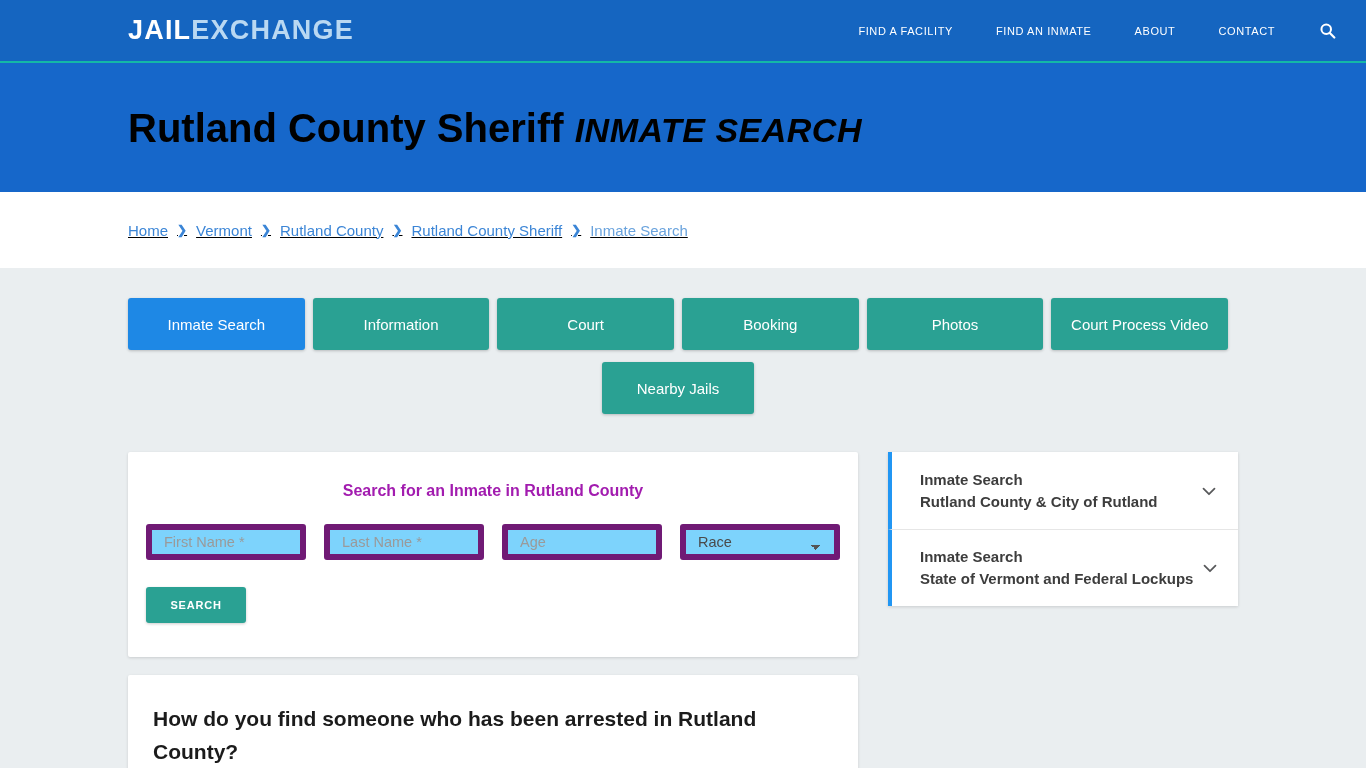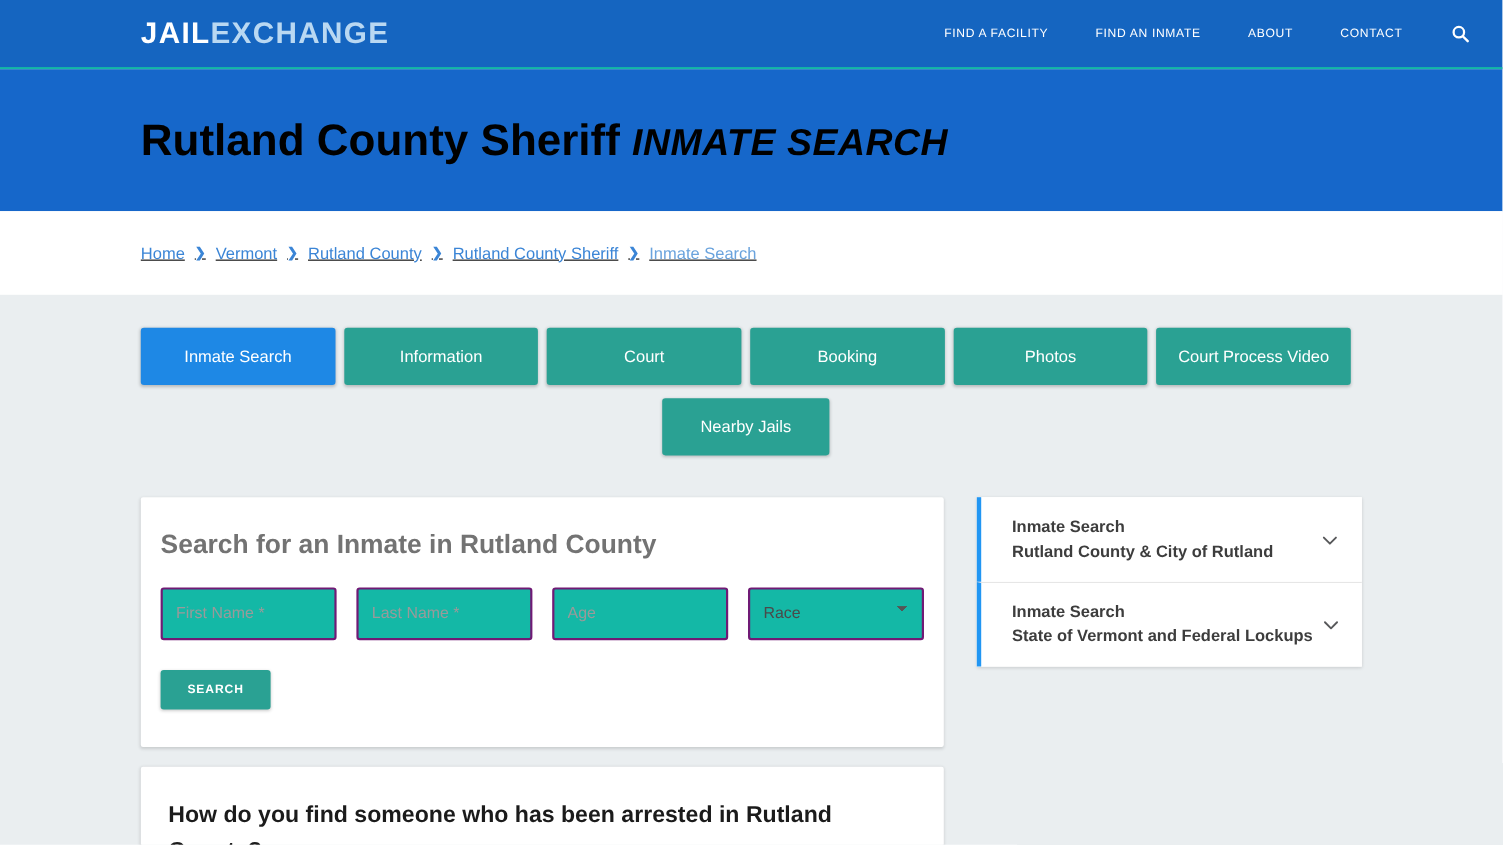--- a/index.html
+++ b/index.html
@@ -147,34 +147,35 @@
 
   .card {
     background: #ffffff;
     border-radius: 2px;
     box-shadow: 0 1px 3px rgba(0,0,0,0.14);
   }
 
   
   .search-card { padding: 30px 18px 34px 18px; }
   .search-heading {
-    font-size: 24px;
-    font-weight: bold;
-    color: #737373;
+    text-align: center;
+    font-size: 16px;
+    font-weight: bold;
+    color: #a21caf;
     margin-bottom: 24px;
   }
   .search-fields {
     display: flex;
     gap: 18px;
   }
   .field {
-    height: 48px;
-    border: 2px solid #701a75;
+    height: 36px;
+    border: 6px solid #701a75;
     border-radius: 3px;
-    background: #14b8a6;
+    background: #7dd3fc;
     font-size: 14.5px;
     font-family: "Liberation Sans", sans-serif;
     color: #4a4a4a;
     padding: 0 12px;
   }
   .field::placeholder { color: #9a9a9a; }
   .f-first { width: 160px; }
   .f-last  { width: 160px; }
   .f-age   { width: 160px; }
   .f-race  {

